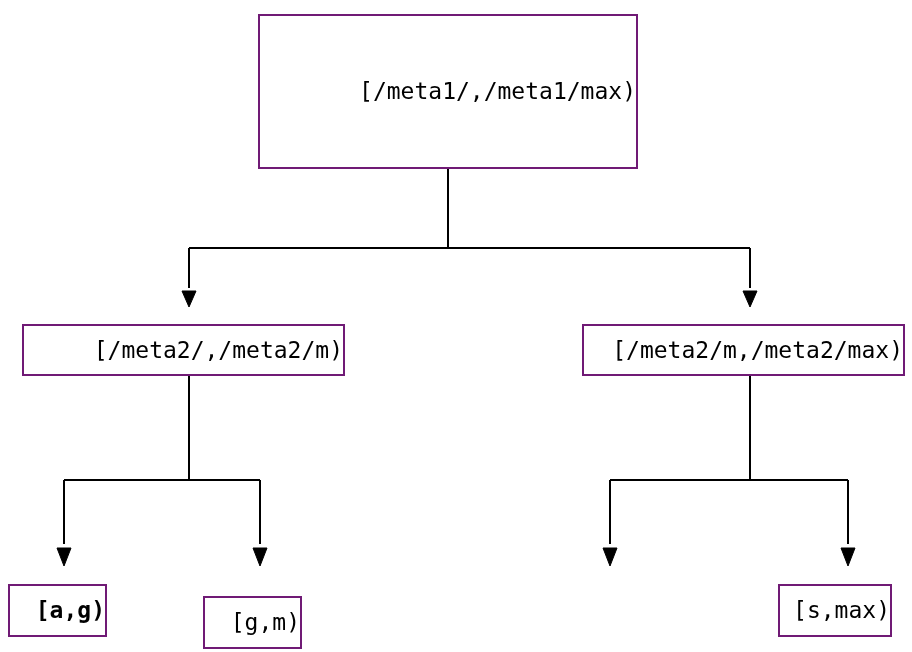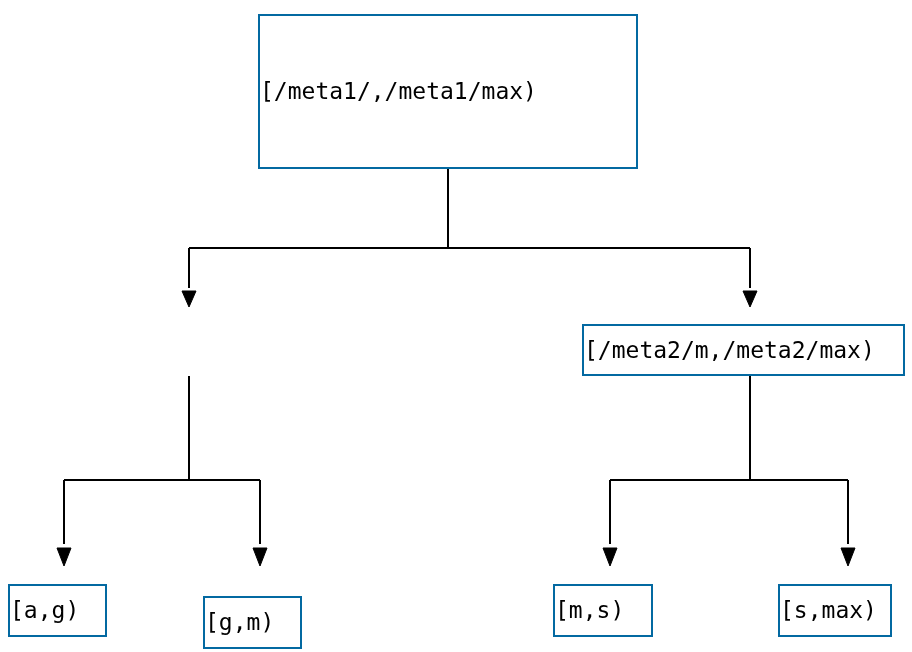--- a/index.html
+++ b/index.html
@@ -28,34 +28,34 @@
     stroke-width: 2;
   }
   .connectors polygon {
     fill: #000000;
     stroke: #000000;
     stroke-width: 1;
   }
   .node {
     position: absolute;
     box-sizing: border-box;
-    border: 2px solid #0369a1;
+    border: 2px solid #701a75;
     background: #ffffff;
     color: #000000;
     display: flex;
     align-items: center;
-    justify-content: flex-start;
+    justify-content: flex-end;
     font-size: 23px;
     line-height: 1;
     white-space: nowrap;
   }
   .node-root      { left: 258px; top: 14px;  width: 380px; height: 155px; }
   .node-mid-left  { left: 22px;  top: 324px; width: 323px; height: 52px; }
   .node-mid-right { left: 582px; top: 324px; width: 323px; height: 52px; }
-  .node-leaf-ag   { left: 8px;   top: 584px; width: 99px;  height: 53px; }
+  .node-leaf-ag   { left: 8px;   top: 584px; width: 99px;  height: 53px; font-weight: bold; }
   .node-leaf-gm   { left: 203px; top: 596px; width: 99px;  height: 53px; }
   .node-leaf-ms   { left: 553px; top: 584px; width: 100px; height: 53px; }
   .node-leaf-smax { left: 778px; top: 584px; width: 114px; height: 53px; }
 </style>
 </head>
 <body>
 
 <div class="canvas">
 
   <svg class="connectors" viewBox="0 0 912 652" xmlns="http://www.w3.org/2000/svg" aria-hidden="true">
@@ -70,34 +70,34 @@
 
     <path d="M750 376 V480 M610 480 H848 M610 480 V544 M848 480 V544"></path>
     <polygon points="603,548 617,548 610,566"></polygon>
     <polygon points="841,548 855,548 848,566"></polygon>
   </svg>
 
   <div class="node node-root">
     <span>[/meta1/,/meta1/max)</span>
   </div>
 
+  <div class="node node-mid-left">
+    <span>[/meta2/,/meta2/m)</span>
+  </div>
 
   <div class="node node-mid-right">
     <span>[/meta2/m,/meta2/max)</span>
   </div>
 
   <div class="node node-leaf-ag">
     <span>[a,g)</span>
   </div>
 
   <div class="node node-leaf-gm">
     <span>[g,m)</span>
   </div>
 
-  <div class="node node-leaf-ms">
-    <span>[m,s)</span>
-  </div>
 
   <div class="node node-leaf-smax">
     <span>[s,max)</span>
   </div>
 
 </div>
 
 </body></html>

